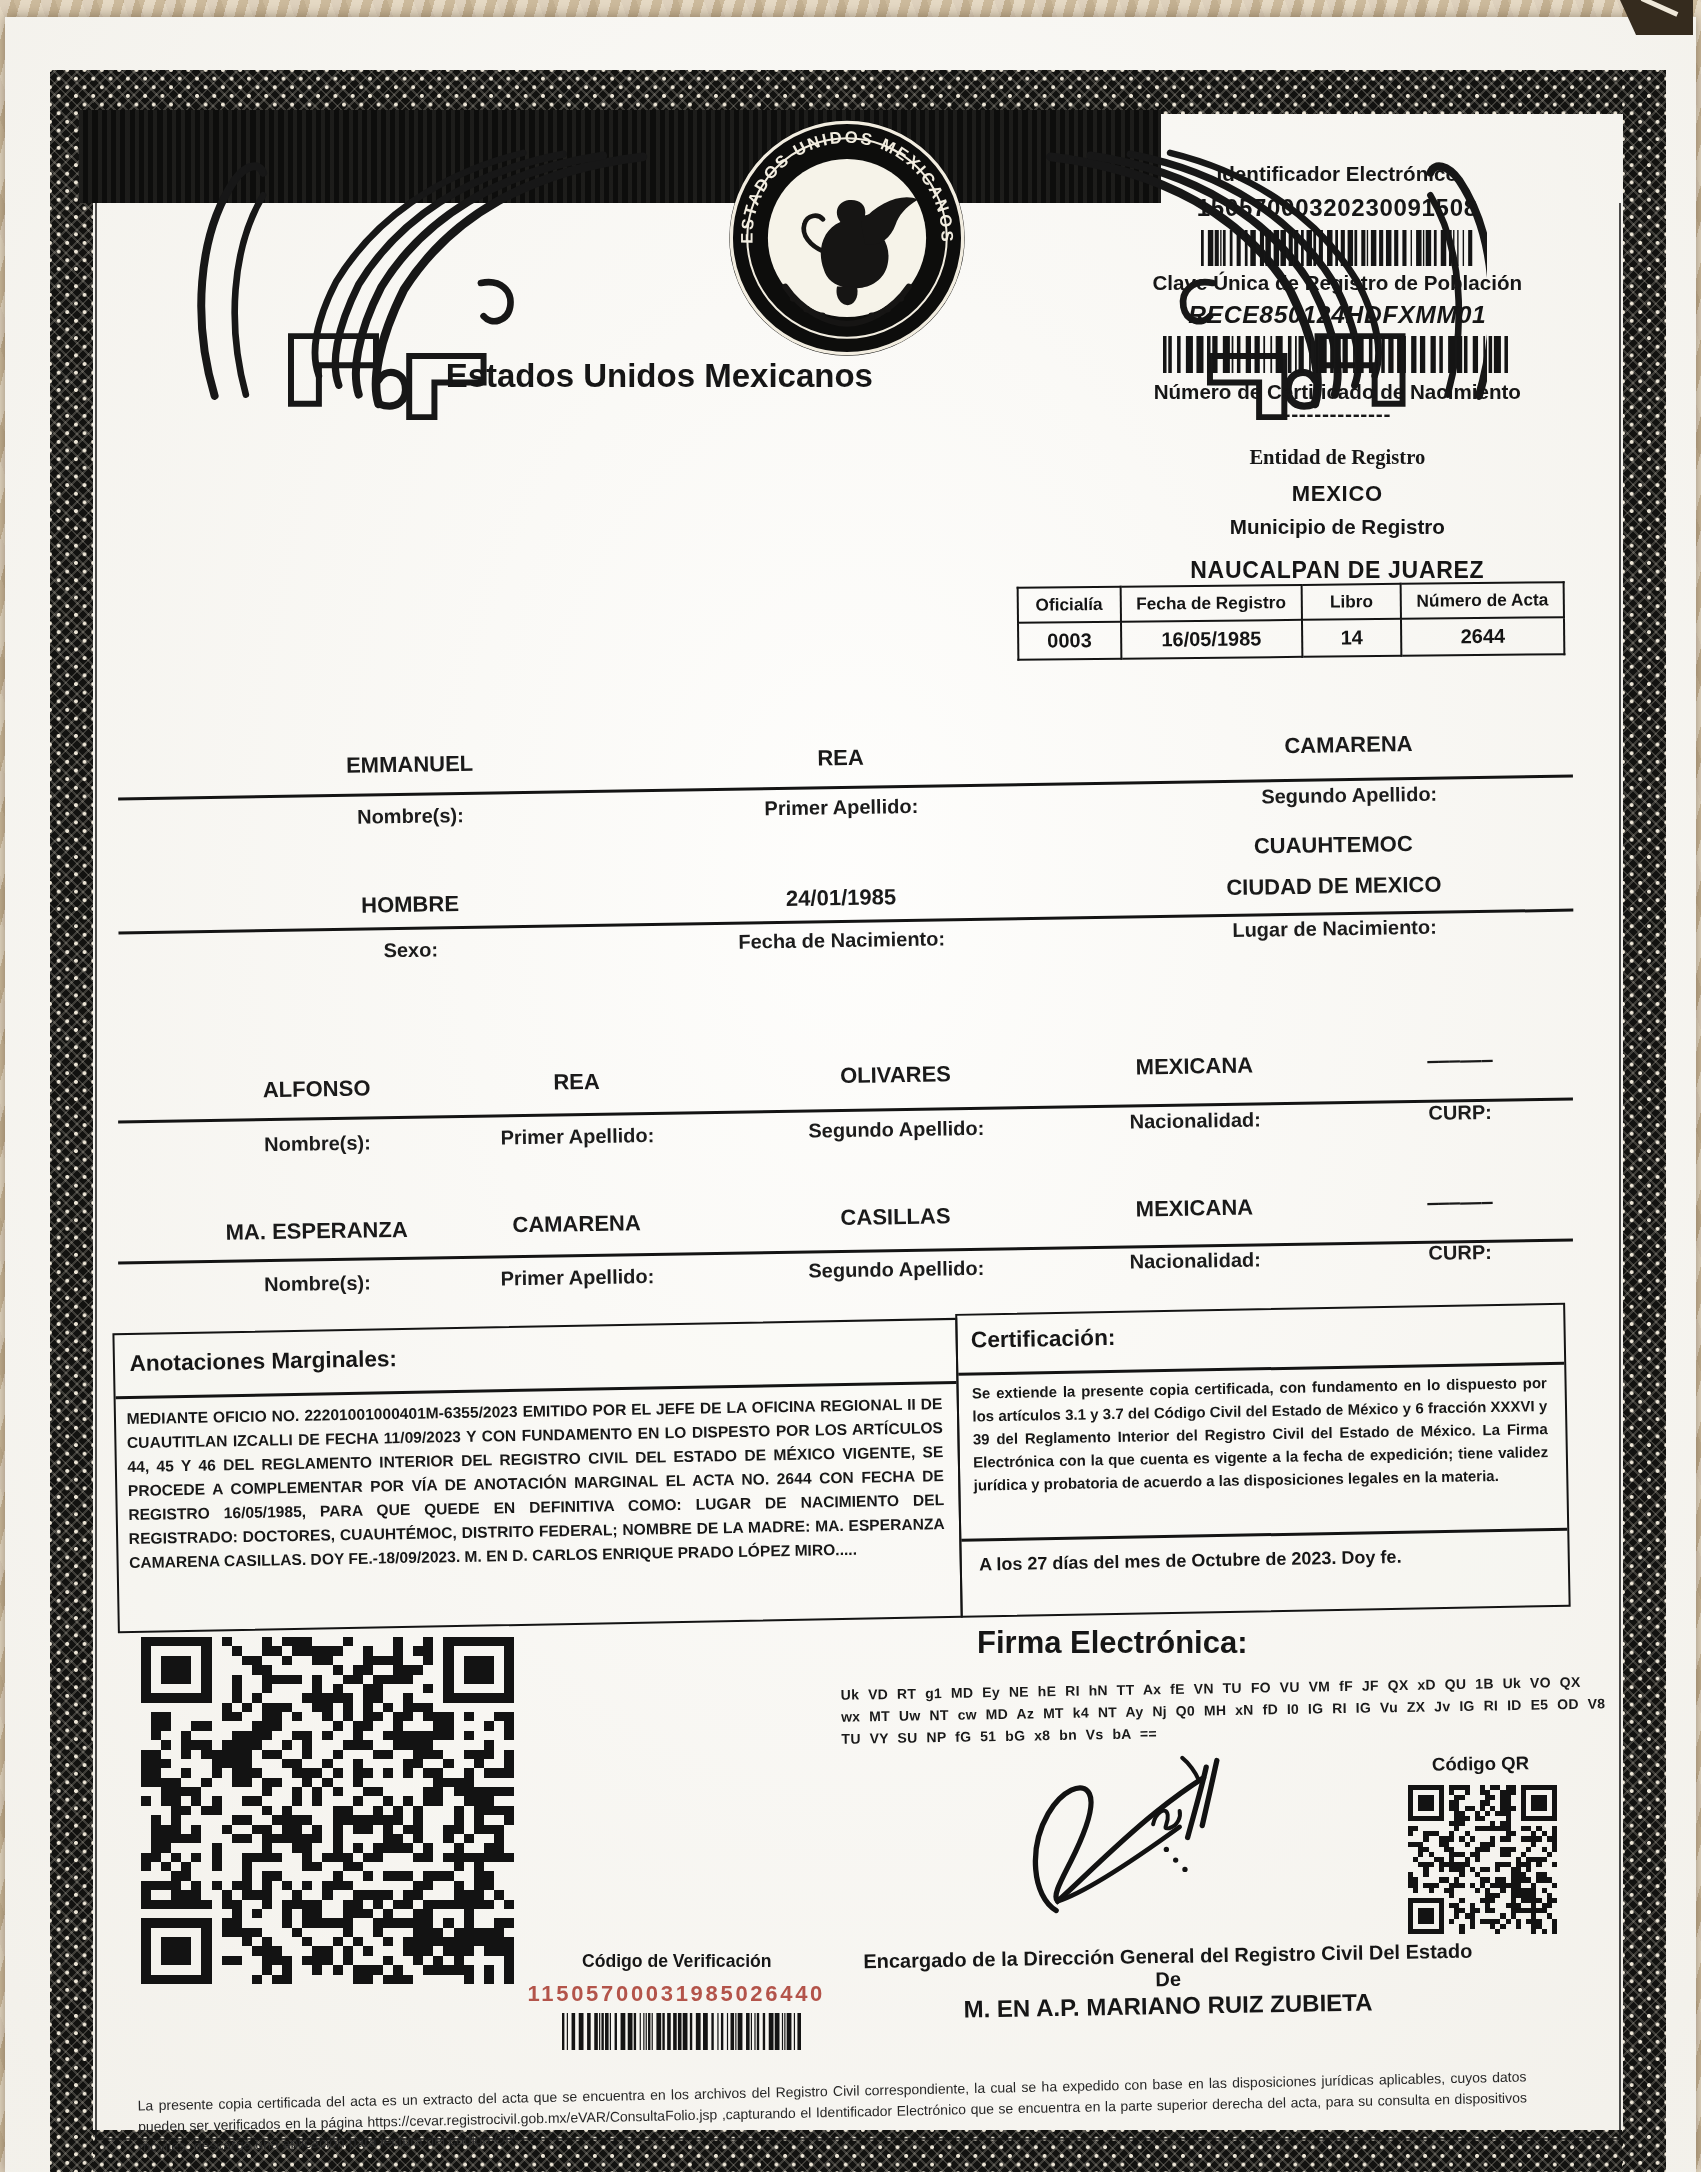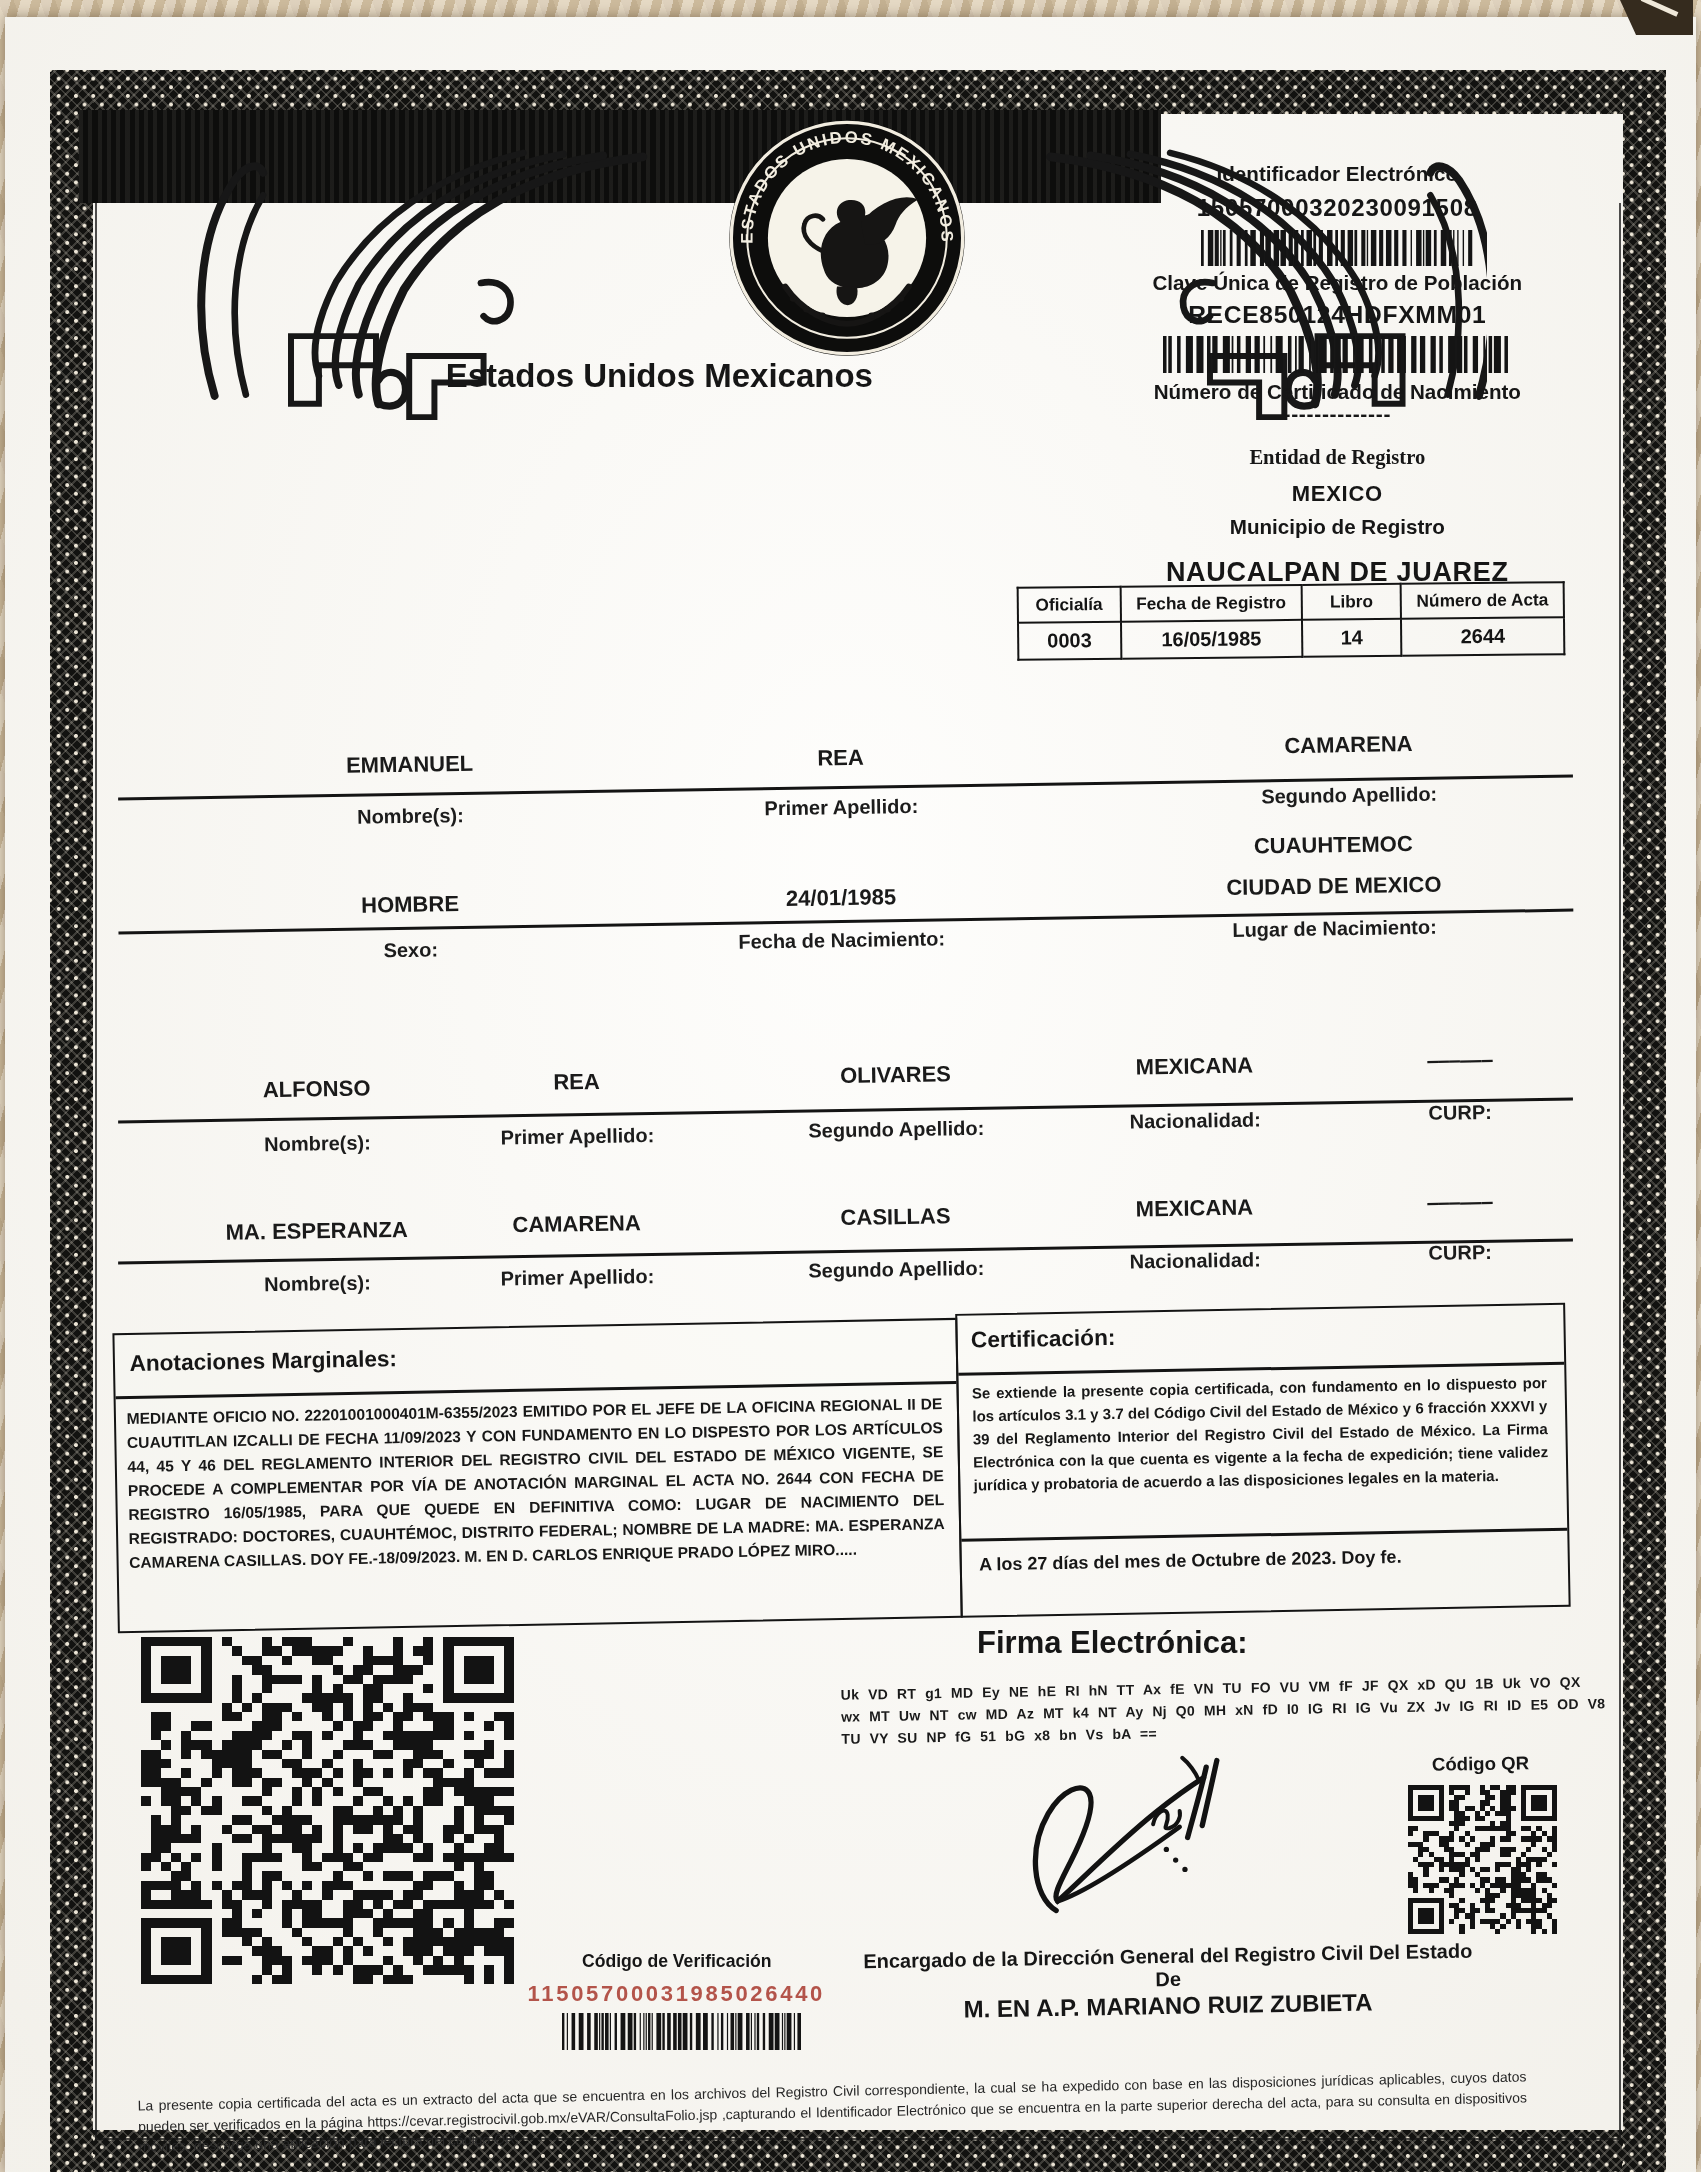--- a/index.html
+++ b/index.html
@@ -162,21 +162,21 @@
         <rect x="170" y="0" width="2" height="60" fill="#141414"></rect>
         <rect x="175" y="0" width="4" height="60" fill="#141414"></rect>
         <rect x="181" y="0" width="2" height="60" fill="#141414"></rect>
         <rect x="184" y="0" width="1" height="60" fill="#141414"></rect>
         <rect x="187" y="0" width="1" height="60" fill="#141414"></rect>
         <rect x="191" y="0" width="1" height="60" fill="#141414"></rect>
         <rect x="195" y="0" width="3" height="60" fill="#141414"></rect>
       </svg>
     </div>
   <div class="abs ctr b ink" style="left:1063px;top:254px;width:538px;font-size:20.6px;">Clave Única de Registro de Población</div>
-  <div class="abs ctr b ink" style="left:1063px;top:284px;width:538px;font-size:24.6px;letter-spacing:0.7px;">RECE850124HDFXMM01</div>
+  <div class="abs ctr b ink" style="left:1063px;top:284px;width:538px;font-size:24.6px;letter-spacing:0.7px;font-style:italic;">RECE850124HDFXMM01</div>
   <div class="abs" style="left:1158px;top:319px;width:352px;height:37px;">
       <svg viewBox="0 0 200 60" preserveAspectRatio="none" width="100%" height="100%">
         <rect x="0" y="0" width="2" height="60" fill="#141414"></rect>
         <rect x="3" y="0" width="2" height="60" fill="#141414"></rect>
         <rect x="8" y="0" width="2" height="60" fill="#141414"></rect>
         <rect x="13" y="0" width="4" height="60" fill="#141414"></rect>
         <rect x="19" y="0" width="4" height="60" fill="#141414"></rect>
         <rect x="25" y="0" width="2" height="60" fill="#141414"></rect>
         <rect x="28" y="0" width="3" height="60" fill="#141414"></rect>
         <rect x="34" y="0" width="4" height="60" fill="#141414"></rect>
@@ -217,21 +217,21 @@
         <rect x="188" y="0" width="4" height="60" fill="#141414"></rect>
         <rect x="194" y="0" width="2" height="60" fill="#141414"></rect>
       </svg>
     </div>
   <div class="abs ctr b ink" style="left:1063px;top:363px;width:538px;font-size:20.6px;">Número de Certificado de Nacimiento</div>
   <div class="abs ctr b ink" style="left:1063px;top:385px;width:538px;font-size:21px;letter-spacing:0.7px;">--------------</div>
 
   <div class="abs ctr b ink" style="left:1063px;top:429px;width:538px;font-size:20.6px;font-family:Liberation Serif, serif;">Entidad de Registro</div>
   <div class="abs ctr b ink" style="left:1063px;top:464px;width:538px;font-size:22px;letter-spacing:0.7px;">MEXICO</div>
   <div class="abs ctr b ink" style="left:1063px;top:498px;width:538px;font-size:20.6px;">Municipio de Registro</div>
-  <div class="abs ctr sb ink" style="left:1063px;top:540px;width:538px;font-size:27px;letter-spacing:0.7px;">NAUCALPAN DE JUAREZ</div>
+  <div class="abs ctr sb ink" style="left:1063px;top:540px;width:538px;font-size:23px;letter-spacing:0.7px;">NAUCALPAN DE JUAREZ</div>
 
   <table class="table">
     <tbody>
         <tr class="hd">
       <td style="width:100px;">Oficialía</td>
       <td style="width:181px;">Fecha de Registro</td>
       <td style="width:98px;">Libro</td>
       <td style="width:163px;">Número de Acta</td>
     </tr>
     <tr class="vl">

